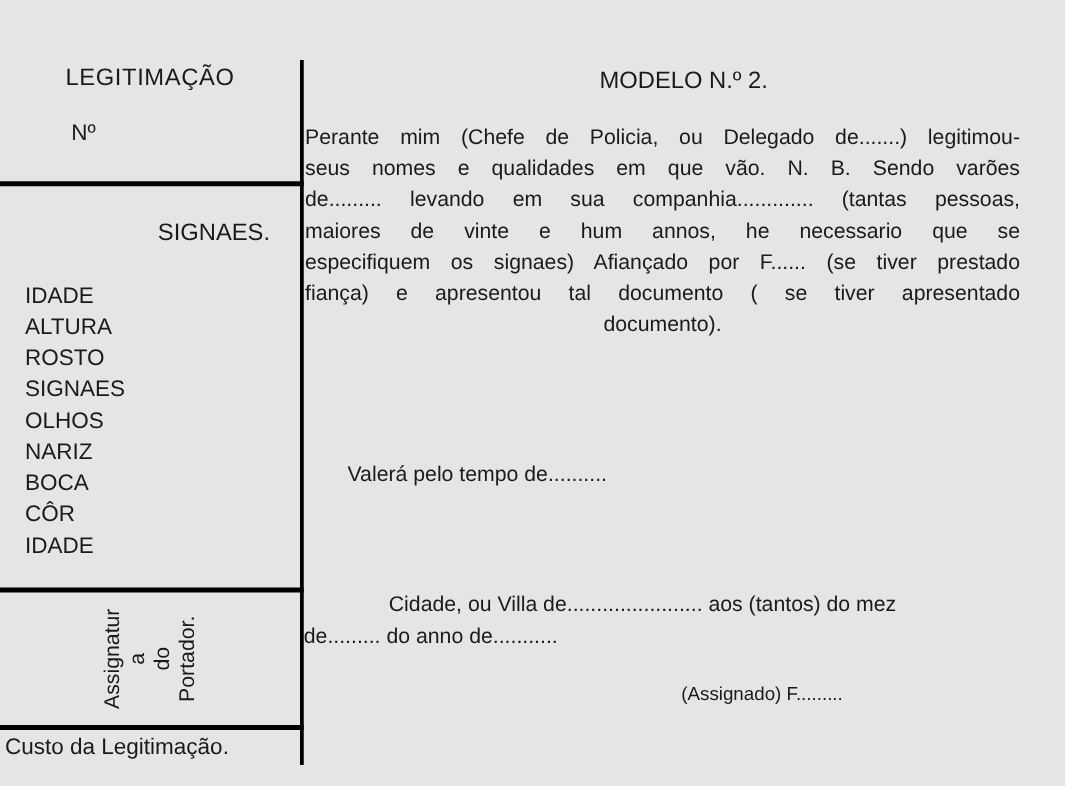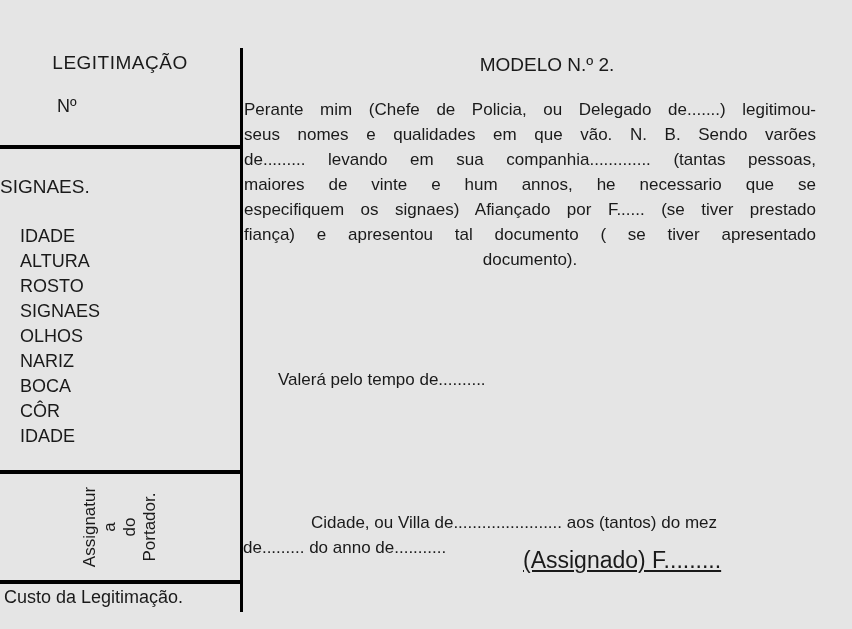--- a/index.html
+++ b/index.html
@@ -33,21 +33,21 @@
     position: absolute; top: 52px; left: 0;
     width: 240px; text-align: center;
     font-size: 19px; letter-spacing: 0.5px;
   }
   .sb-number {
     position: absolute; top: 96px; left: 57px;
     font-size: 18px;
   }
   .sb-signaes {
     position: absolute; top: 176px; left: 0;
-    width: 216px; text-align: left;
+    width: 216px; text-align: right;
     font-size: 19px;
   }
   .sb-list {
     position: absolute; top: 224px; left: 20px;
     font-size: 18px; line-height: 25px;
   }
   .sb-rotated-cell {
     position: absolute; top: 477px; left: 0;
     width: 240px; height: 100px;
     display: flex; align-items: center; justify-content: center;
@@ -78,25 +78,24 @@
   .validity {
     position: absolute; top: 370px; left: 278px;
     font-size: 17px;
   }
   .place-date {
     position: absolute; top: 471px; left: 243px;
     width: 600px;
     font-size: 17px; line-height: 25px;
     white-space: nowrap;
   }
-  .place-date .indent { padding-left: 68px; margin-top: 39px; }
+  .place-date .indent { padding-left: 68px; }
   .assignado {
-    position: absolute; top: 547px; left: 523px;
-    font-size: 23px;
-    text-decoration: underline;
+    position: absolute; top: 547px; left: 545px;
+    font-size: 15px;
   }
 </style>
 </head>
 <body>
 
 <div class="page">
 
   <div class="sb-title">LEGITIMAÇÃO</div>
   <div class="sb-number">Nº</div>
 

